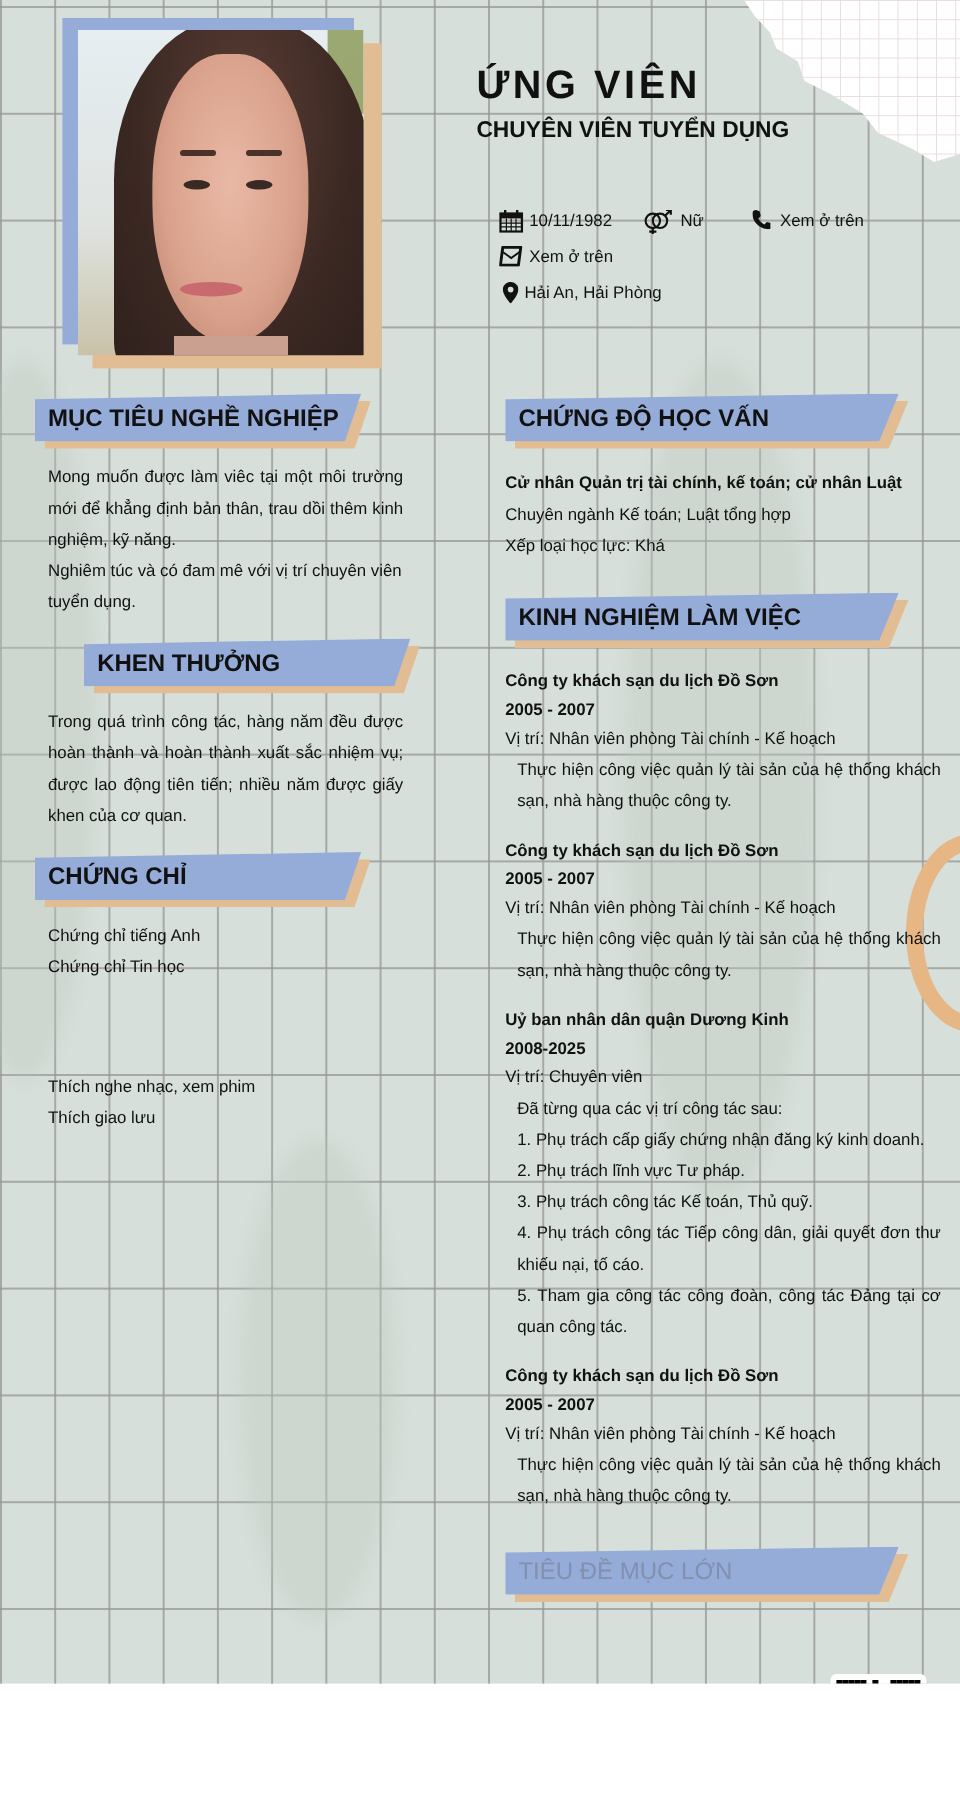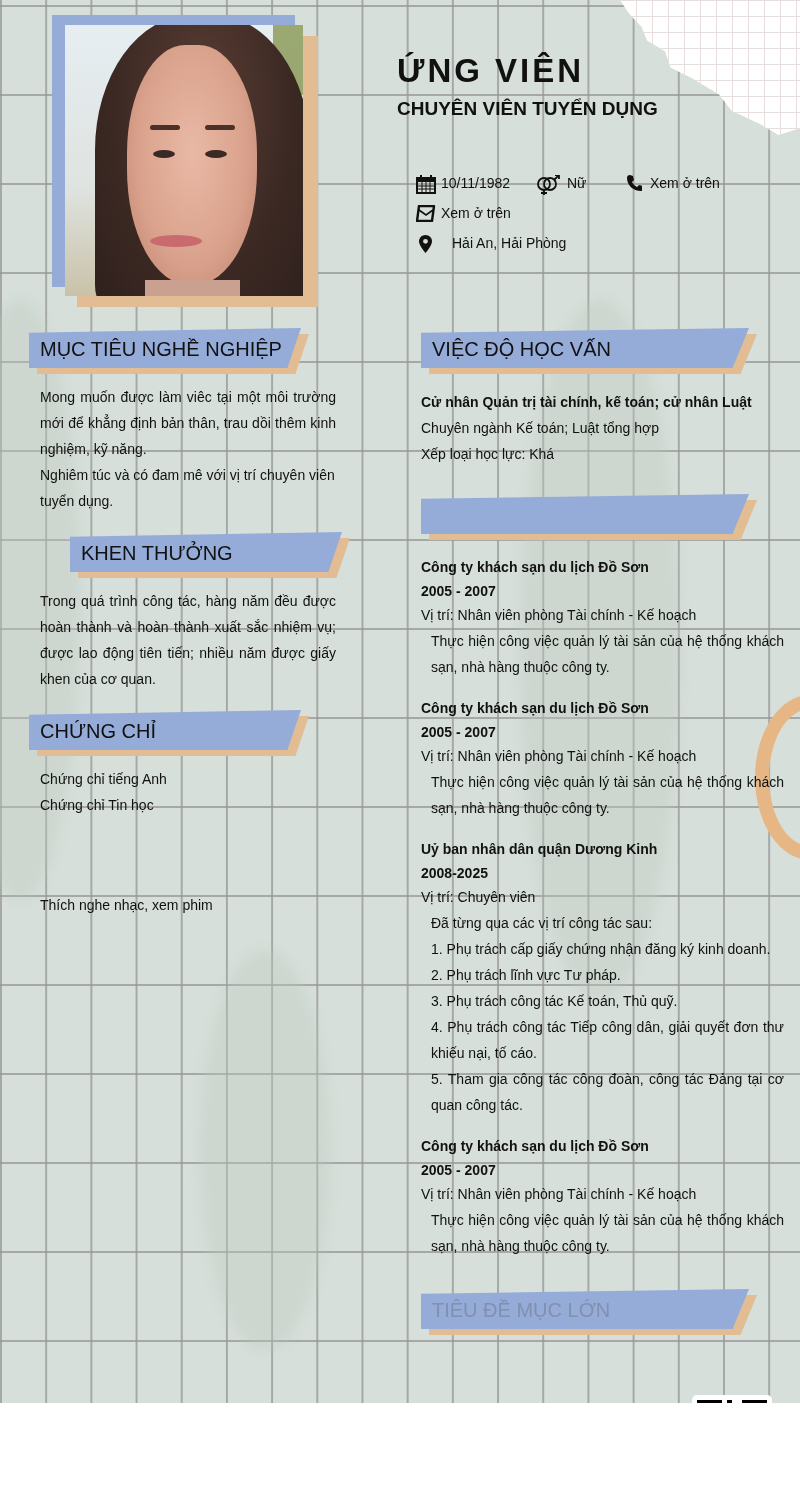--- a/index.html
+++ b/index.html
@@ -72,21 +72,21 @@
   
   .name { position: absolute; left: 397px; top: 52px; font-size: 33px; font-weight: bold; letter-spacing: 3px; color: #111; }
   .job { position: absolute; left: 397px; top: 98px; font-size: 19px; font-weight: bold; color: #111; }
   .contact { position: absolute; font-size: 14px; color: #111; display: flex; align-items: flex-start; gap: 5px; }
   .contact svg { display: block; }
 
   
   .sec-head { position: absolute; height: 46px; }
   .sec-head .tan { position: absolute; left: 8px; top: 6px; right: -8px; height: 40px; background: #e2bd93; clip-path: polygon(0 0, 100% 0, 95% 100%, 0 100%); }
   .sec-head .blue { position: absolute; left: 0; top: 0; right: 0; height: 40px; background: #95acd9; clip-path: polygon(0 12%, 100% 0, 95% 100%, 0 100%); }
-  .sec-head .title { position: absolute; left: 11px; top: 10px; font-size: 20px; font-weight: normal; color: #111; white-space: nowrap; }
+  .sec-head .title { position: absolute; left: 11px; top: 10px; font-size: 20px; font-weight: bold; color: #111; white-space: nowrap; }
   .sec-head.placeholder .title { color: #8190ad; font-weight: normal; text-align: center; }
 
   .para { position: absolute; font-size: 14px; line-height: 26px; color: #111; }
   .justify { text-align: justify; }
   .line { display: block; }
   .bold { font-weight: bold; }
 
   .exp { position: absolute; left: 421px; width: 363px; font-size: 14px; line-height: 25px; color: #111; }
   .exp .company, .exp .period { font-weight: bold; display: block; line-height: 24px; }
   .exp .desc { padding-left: 10px; text-align: justify; line-height: 26px; }
@@ -159,21 +159,21 @@
   </div>
   <div class="contact" style="left:416px;top:205px;">
     <span>
       <svg width="20" height="17" viewBox="0 0 20 17">
           <path d="M3 1h15l-2 15H1z" fill="none" stroke="#111" stroke-width="2.4" stroke-linejoin="round"></path>
           <path d="M3 5l7 5 7-5" fill="none" stroke="#111" stroke-width="1.6"></path>
         </svg>
     </span>
     <span>Xem ở trên</span>
   </div>
-  <div class="contact" style="left:419px;top:235px;gap:20px;">
+  <div class="contact" style="left:419px;top:235px;gap:5px;">
     <span>
       <svg width="13" height="18" viewBox="0 0 13 18">
           <path d="M6.5 0C3 0 0 2.8 0 6.3 0 11 6.5 18 6.5 18S13 11 13 6.3C13 2.8 10 0 6.5 0z" fill="#111"></path>
           <circle cx="6.5" cy="6.3" r="2.4" fill="#d6dfd9"></circle>
         </svg>
     </span>
     <span>Hải An, Hải Phòng</span>
   </div>
 
   <div class="sec-head" style="left:29px;top:328px;width:272px;">
@@ -198,36 +198,38 @@
       <div class="blue"></div>
     <div class="title">CHỨNG CHỈ</div>
   </div>
   <div class="para" style="left:40px;top:766px;width:296px;">
     <span class="line">Chứng chỉ tiếng Anh</span>
     <span class="line">Chứng chỉ Tin học</span>
   </div>
 
   <div class="para" style="left:40px;top:892px;width:296px;">
     <span class="line">Thích nghe nhạc, xem phim</span>
+    <span class="line">Thích giao lưu</span>
   </div>
 
   <div class="sec-head" style="left:421px;top:328px;width:328px;">
     <div class="tan"></div>
       <div class="blue"></div>
-    <div class="title">VIỆC ĐỘ HỌC VẤN</div>
+    <div class="title">CHỨNG ĐỘ HỌC VẤN</div>
   </div>
   <div class="para" style="left:421px;top:389px;width:363px;line-height:26px;">
     <span class="line bold">Cử nhân Quản trị tài chính, kế toán; cử nhân Luật</span>
     <span class="line">Chuyên ngành Kế toán; Luật tổng hợp</span>
     <span class="line">Xếp loại học lực: Khá</span>
   </div>
 
   <div class="sec-head" style="left:421px;top:494px;width:328px;">
     <div class="tan"></div>
       <div class="blue"></div>
+    <div class="title">KINH NGHIỆM LÀM VIỆC</div>
   </div>
 
   <div class="exp" style="top:555px;">
     <span class="company">Công ty khách sạn du lịch Đồ Sơn</span>
     <span class="period">2005 - 2007</span>
     <span class="line">Vị trí: Nhân viên phòng Tài chính - Kế hoạch</span>
     <div class="desc">Thực hiện công việc quản lý tài sản của hệ thống khách sạn, nhà hàng thuộc công ty.</div>
   </div>
 
   <div class="exp" style="top:696px;">

